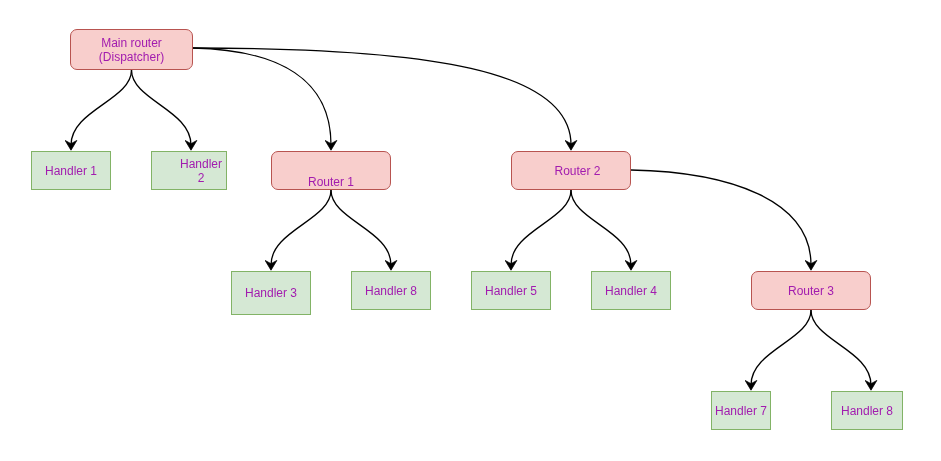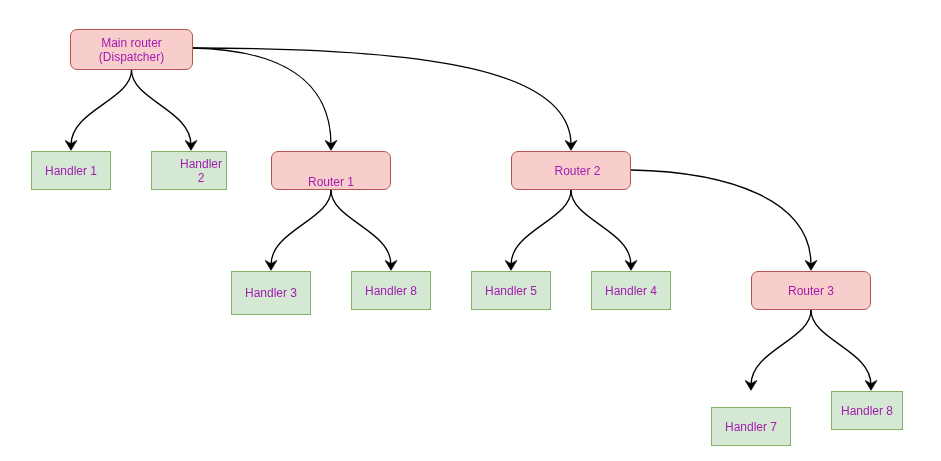--- a/index.html
+++ b/index.html
@@ -80,17 +80,17 @@
 (Dispatcher)</span></div>
       <div class="node node-handler" style="left: 31px; top: 151px; width: 80px; height: 39px;"><span>Handler 1</span></div>
       <div class="node node-handler" style="left: 151px; top: 151px; width: 76px; height: 39px; padding-left: 24px;"><span>Handler 2</span></div>
       <div class="node node-router" style="left: 271px; top: 151px; width: 120px; height: 39px; align-items: flex-end;"><span>Router 1</span></div>
       <div class="node node-router" style="left: 511px; top: 151px; width: 120px; height: 39px; padding-left: 13px;"><span>Router 2</span></div>
       <div class="node node-handler" style="left: 231px; top: 271px; width: 80px; height: 44px;"><span>Handler 3</span></div>
       <div class="node node-handler" style="left: 351px; top: 271px; width: 80px; height: 39px;"><span>Handler 8</span></div>
       <div class="node node-handler" style="left: 471px; top: 271px; width: 80px; height: 39px;"><span>Handler 5</span></div>
       <div class="node node-handler" style="left: 591px; top: 271px; width: 80px; height: 39px;"><span>Handler 4</span></div>
       <div class="node node-router" style="left: 751px; top: 271px; width: 120px; height: 39px;"><span>Router 3</span></div>
-      <div class="node node-handler" style="left: 711px; top: 391px; width: 80px; height: 39px; margin-top: 16px;"><span>Handler 7</span></div>
+      <div class="node node-handler" style="left: 711px; top: 391px; width: 60px; height: 39px;"><span>Handler 7</span></div>
       <div class="node node-handler" style="left: 831px; top: 391px; width: 72px; height: 39px;"><span>Handler 8</span></div>
     </div>
 
 </div>
 
 </body></html>

